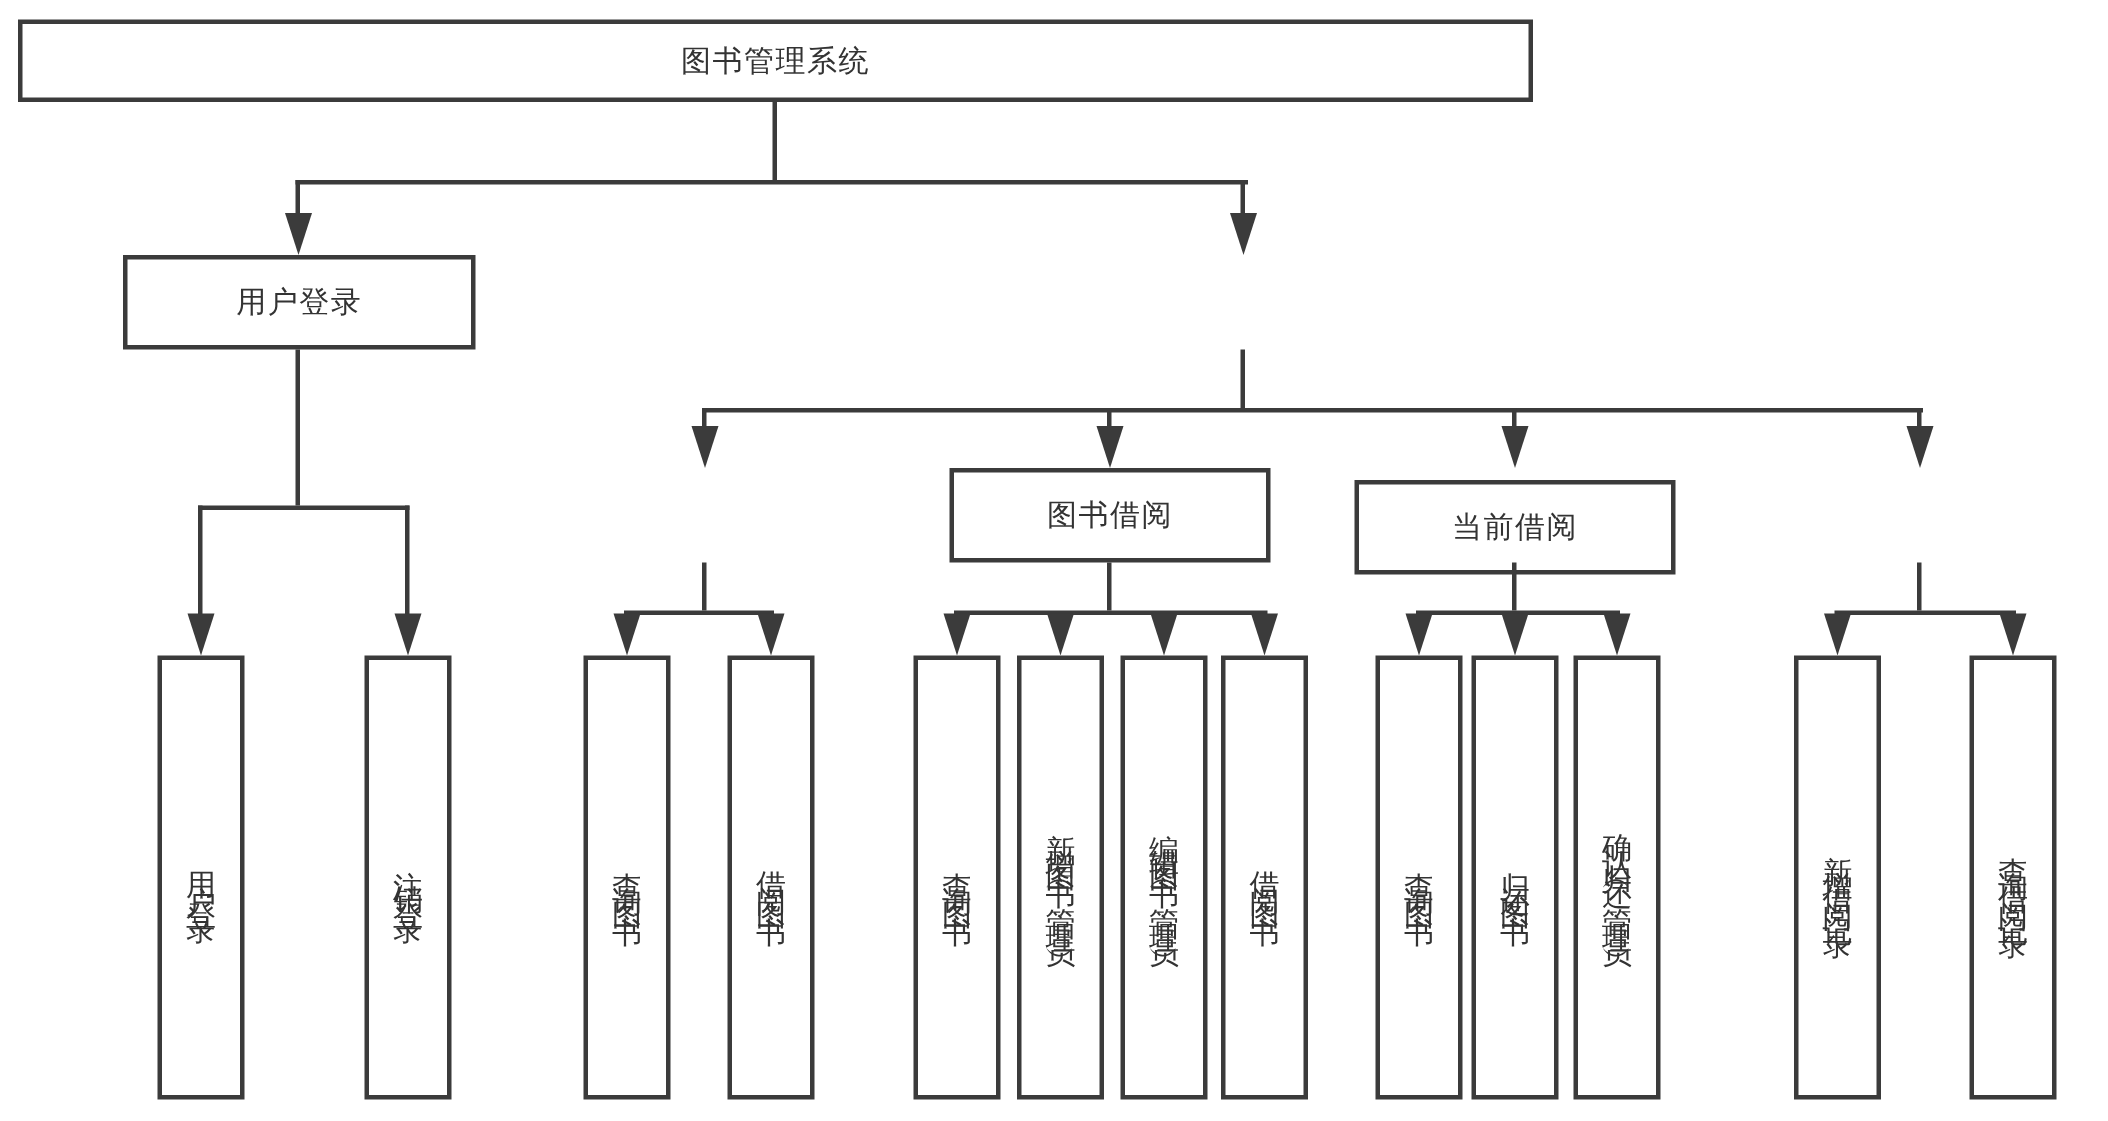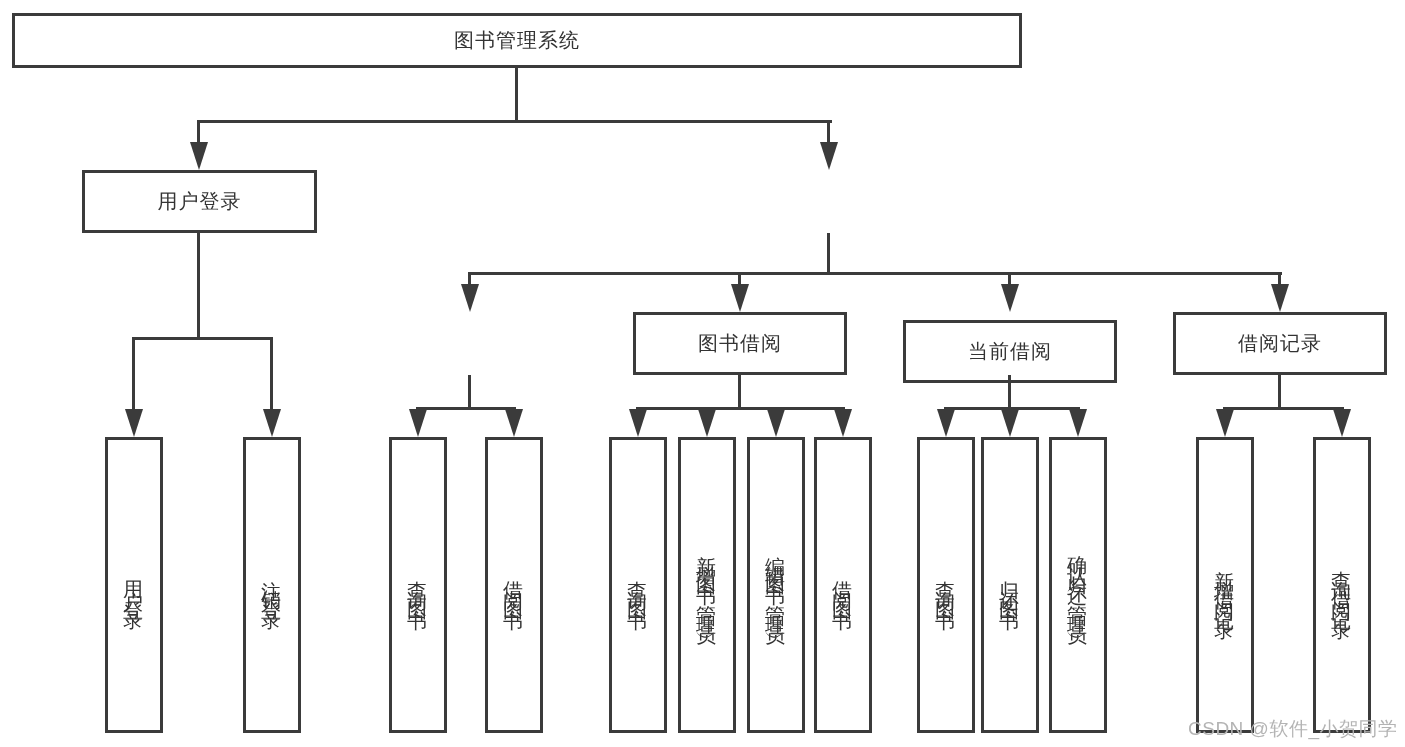--- a/index.html
+++ b/index.html
@@ -65,23 +65,20 @@
   <div class="ar" style="left:1001px;top:284px"></div>
   <div class="vl" style="left:1278px;top:272px;height:16px"></div>
   <div class="ar" style="left:1271px;top:284px"></div>
 
   <div class="box" style="left:633px;top:312px;width:214px;height:63px">
     <span>图书借阅</span>
   </div>
   <div class="box" style="left:903px;top:320px;width:214px;height:63px">
     <span>当前借阅</span>
   </div>
-  <div class="box" style="left:1173px;top:312px;width:214px;height:63px">
-    <span>借阅记录</span>
-  </div>
 
   <div class="vl" style="left:468px;top:375px;height:32px"></div>
   <div class="hl" style="left:416px;top:407px;width:100px"></div>
   <div class="ar" style="left:409px;top:409px"></div>
   <div class="ar" style="left:505px;top:409px"></div>
 
   <div class="vl" style="left:738px;top:375px;height:32px"></div>
   <div class="hl" style="left:636px;top:407px;width:209px"></div>
   <div class="ar" style="left:629px;top:409px"></div>
   <div class="ar" style="left:698px;top:409px"></div>
@@ -136,15 +133,14 @@
     <span>确认归还（管理员）</span>
   </div>
 
   <div class="box vbox" style="left:1196px;top:437px;width:58px;height:296px">
     <span>新增借阅记录</span>
   </div>
   <div class="box vbox" style="left:1313px;top:437px;width:58px;height:296px">
     <span>查询借阅记录</span>
   </div>
 
-  <div class="watermark">CSDN @软件_小贺同学</div>
 
 </div>
 
 </body></html>

